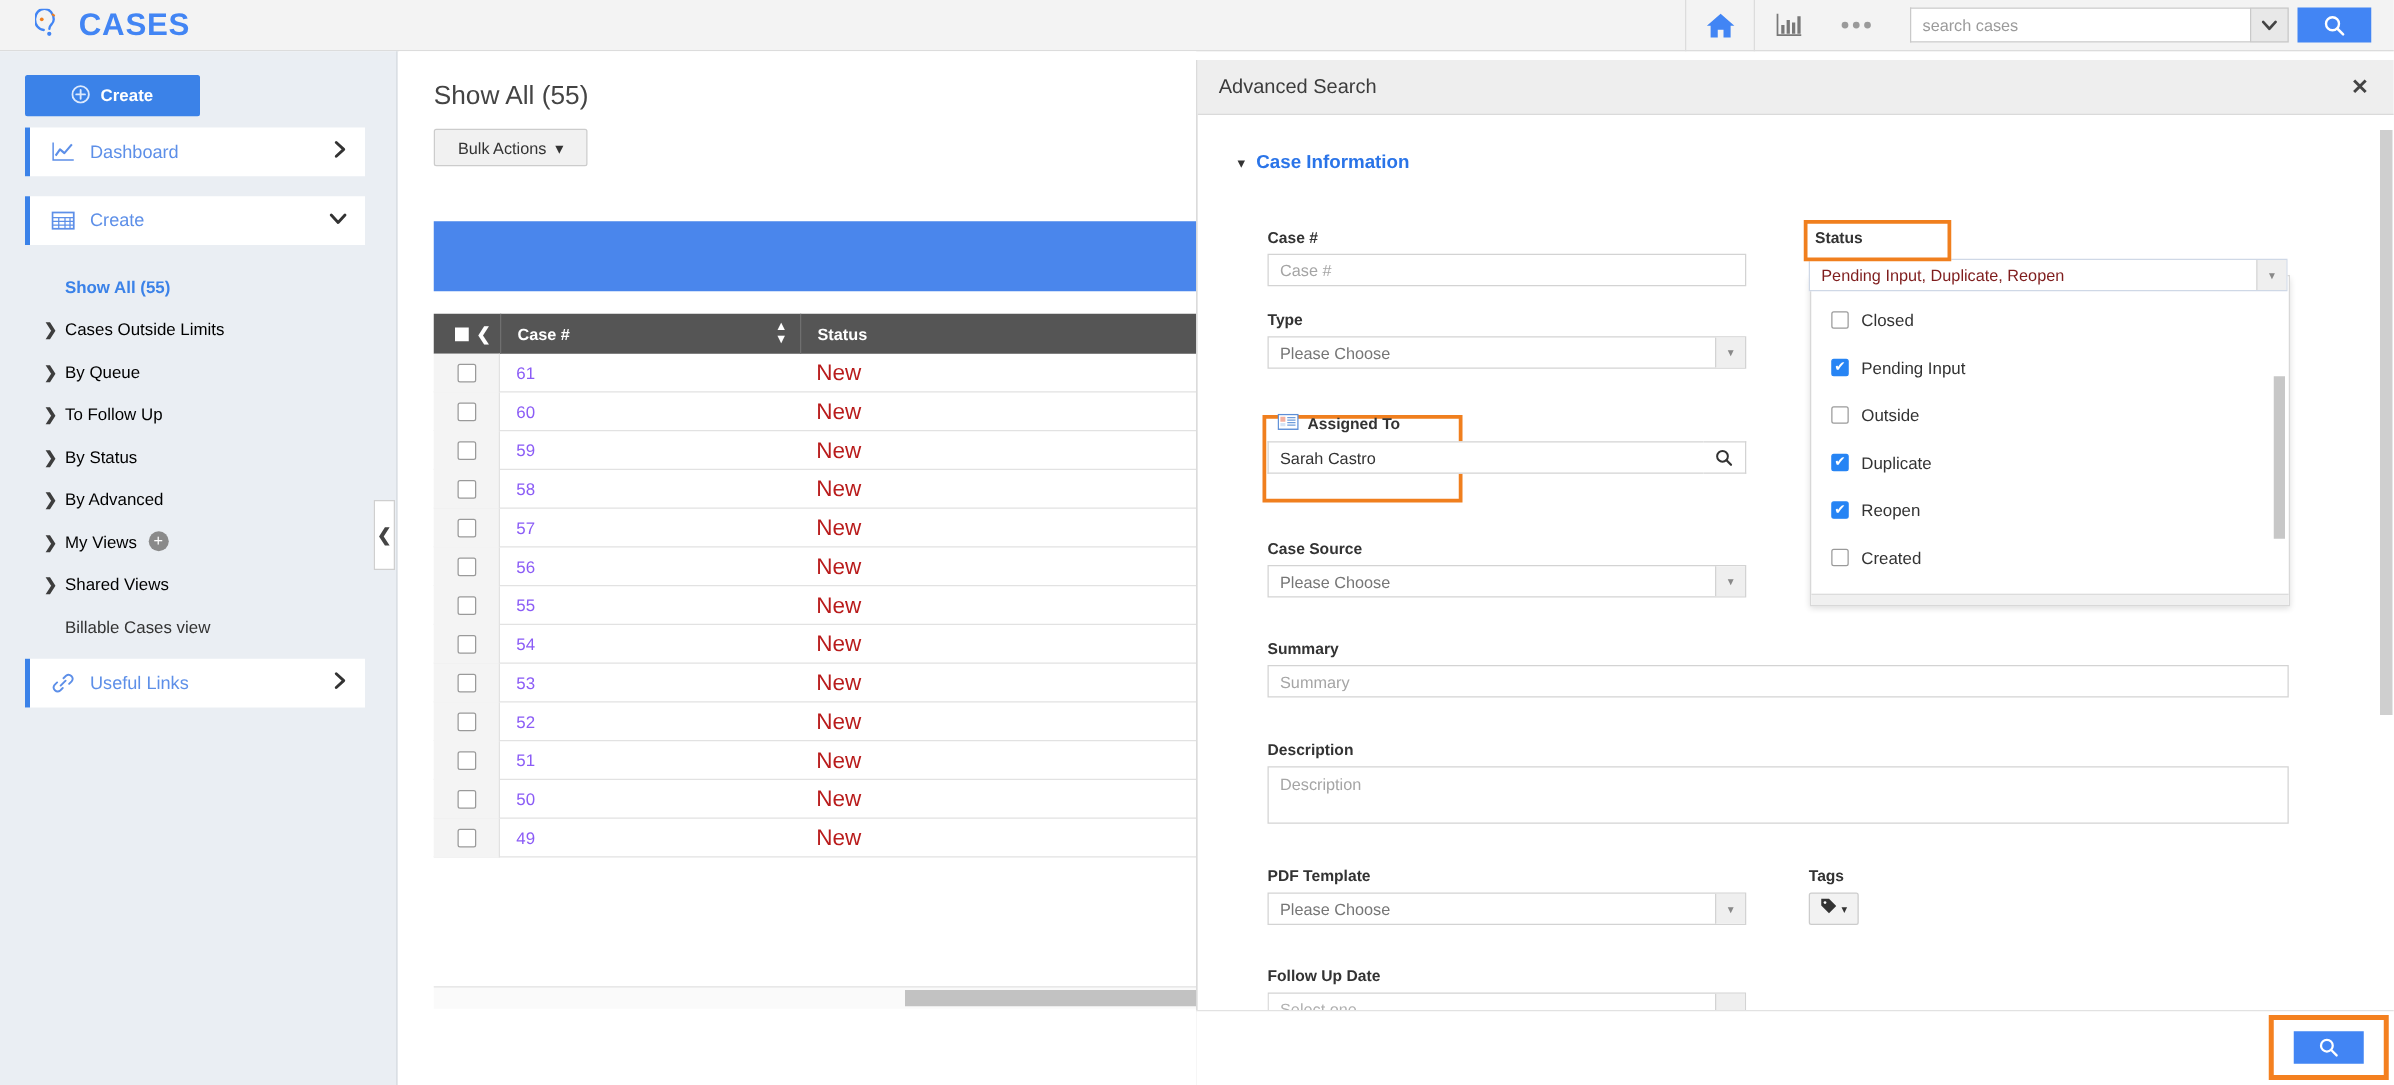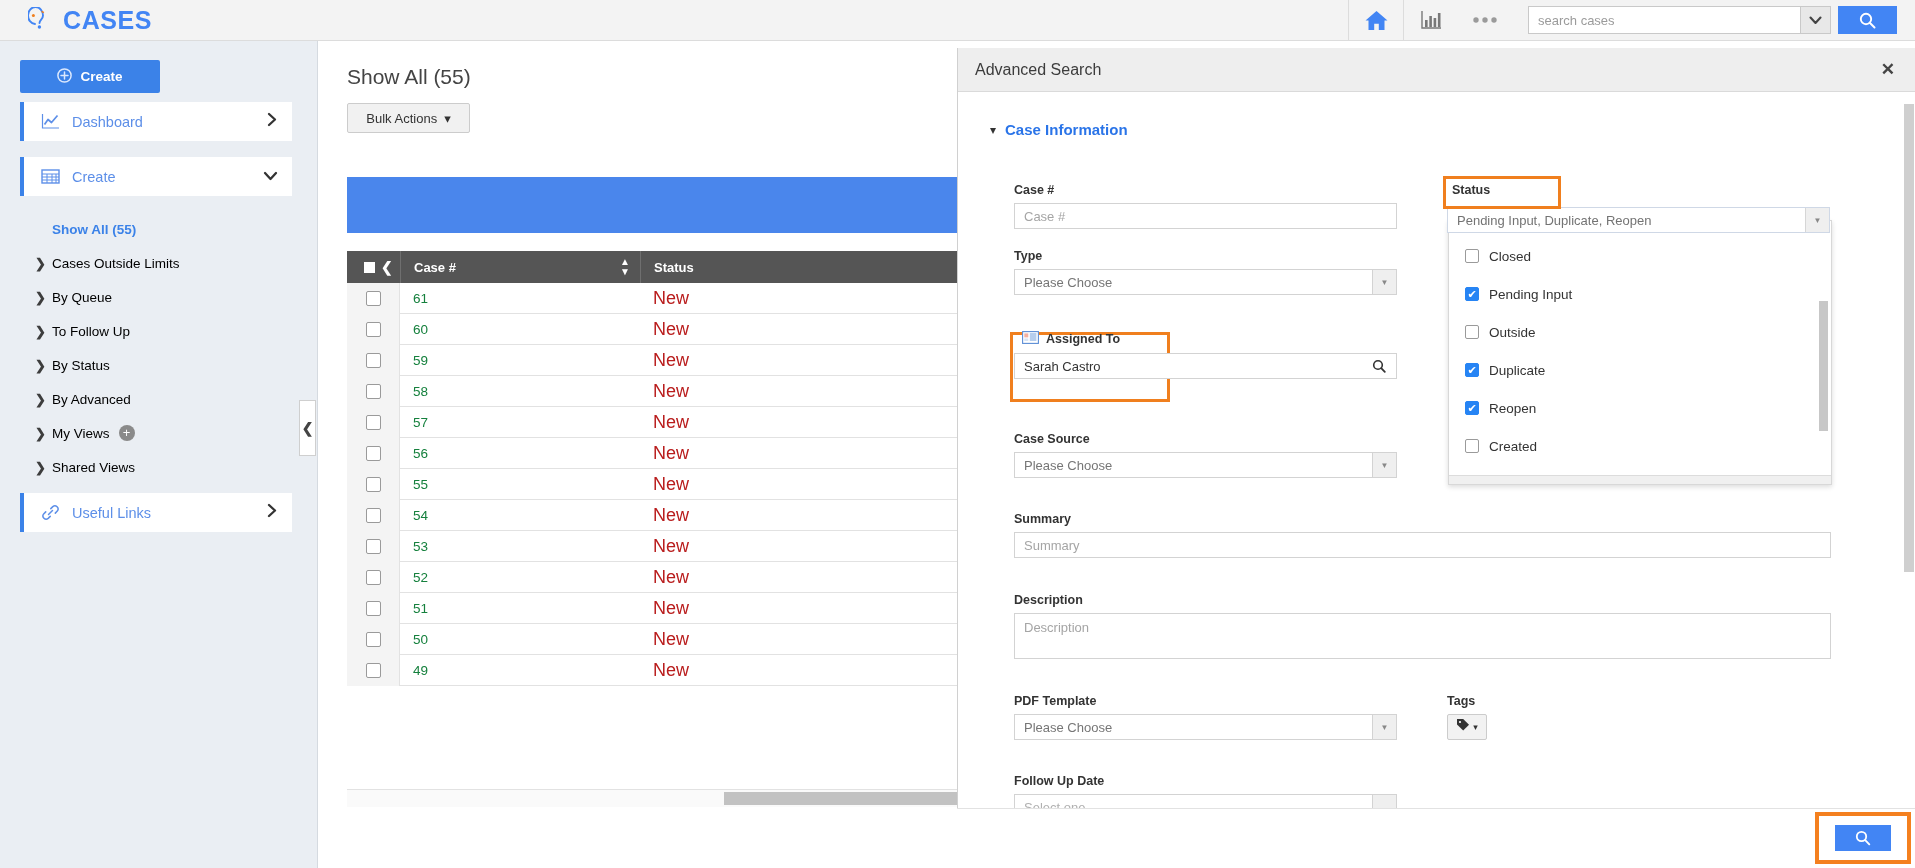--- a/index.html
+++ b/index.html
@@ -127,21 +127,21 @@
   #grid-body { position: absolute; left: 28px; top: 242px; width: 680px; }
   .grow { height: 31px; display: flex; align-items: center; border-bottom: 1px solid #e2e2e2; }
   .grow .cb-cell {
     width: 53px; height: 31px; background: #f4f4f4; display: flex;
     align-items: center; justify-content: center; border-right: 1px solid #e2e2e2;
   }
   .cbx {
     width: 15px; height: 15px; border: 1px solid #9a9a9a; border-radius: 2px;
     background: #fff; cursor: pointer;
   }
-  .grow .c-num { width: 240px; padding-left: 13px; font-size: 13.5px; color: #15803d; }
+  .grow .c-num { width: 240px; padding-left: 13px; font-size: 13.5px; color: #8b5cf6; }
   .grow .c-st { padding-left: 13px; font-size: 18px; color: #b91c1c; }
   #hscroll-track {
     position: absolute; left: 28px; top: 748px; width: 680px; height: 18px;
     background: #fafafa; border-top: 1px solid #e2e2e2;
   }
   #hscroll-thumb {
     position: absolute; left: 405px; top: 751px; width: 555px; height: 13px;
     background: #c2c2c2;
   }
   #collapse-handle {
@@ -395,20 +395,23 @@
   <div class="nav-sub">
     <span class="arr">❯</span>
     <span>My Views</span>
     <span class="plus-circle">+</span>
   </div>
   <div class="nav-sub">
     <span class="arr">❯</span>
     <span>Shared Views</span>
   </div>
 
+  <div id="billable">
+    <span>Billable Cases view</span>
+  </div>
 
   <div class="nav-main">
     <span class="ico">
       <svg width="19" height="17" viewBox="0 0 19 17">
         <path d="M7.5 10.5 L11.5 6.5" stroke="#5d8fe8" stroke-width="1.5" stroke-linecap="round"></path>
         <path d="M9.8 4.6 L11.8 2.6 A3.2 3.2 0 0 1 16.3 7.1 L14.3 9.1" fill="none" stroke="#5d8fe8" stroke-width="1.5" stroke-linecap="round"></path>
         <path d="M9.2 12.4 L7.2 14.4 A3.2 3.2 0 0 1 2.7 9.9 L4.7 7.9" fill="none" stroke="#5d8fe8" stroke-width="1.5" stroke-linecap="round"></path>
       </svg>
     </span>
     <span class="lbl">Useful Links</span>
@@ -645,21 +648,21 @@
     <span class="cap"></span>
   </div>
 </div>
 
 <div class="orange-box" style="left:1443px; top:176px; width:118px; height:33px; z-index:9;"></div>
 <div style="position:absolute; left:1452px; top:183px; z-index:10;">
   <span class="flabel" style="margin:0;">Status</span>
 </div>
 
 <div id="status-select">
-  <span style="padding-left:9px; font-size:13px; color:#737373;text-align:center;">Pending Input, Duplicate, Reopen</span>
+  <span style="padding-left:9px; font-size:13px; color:#7f1d1d;text-align:center;">Pending Input, Duplicate, Reopen</span>
   <span style="margin-left:auto; width:24px; height:24px; background:#efefef; border-left:1px solid #d6d6d6; display:flex; align-items:center; justify-content:center; font-size:8px; color:#888;">▼</span>
 </div>
 
 <div id="status-list">
   <div id="status-options" style="margin-top:-22px;">
       <div class="st-opt">
         <span class="st-cb"></span>
         <span>Assigned</span>
       </div>
       <div class="st-opt">

